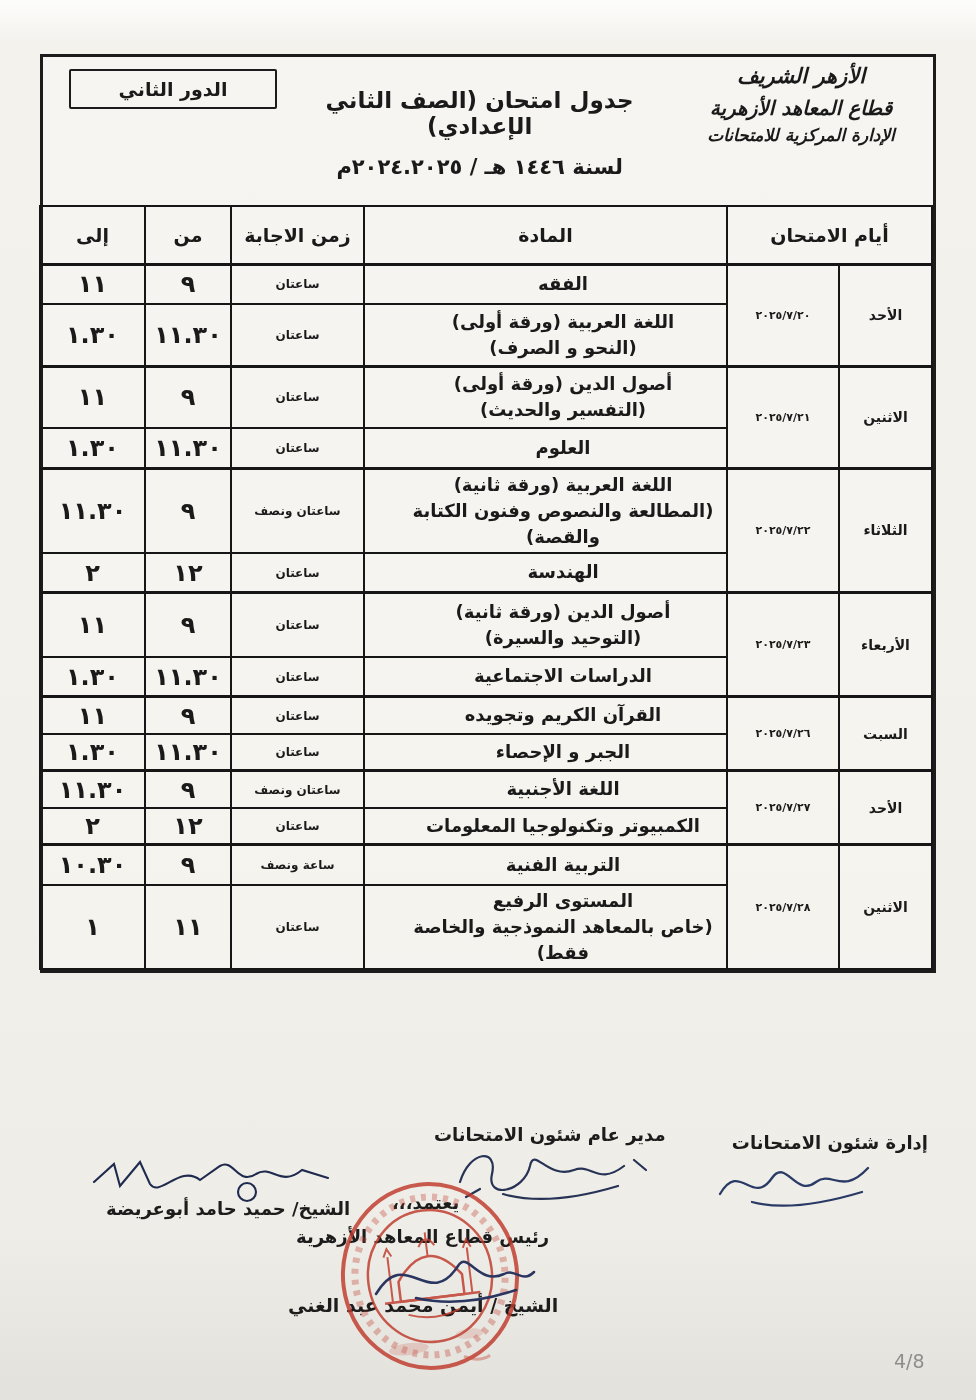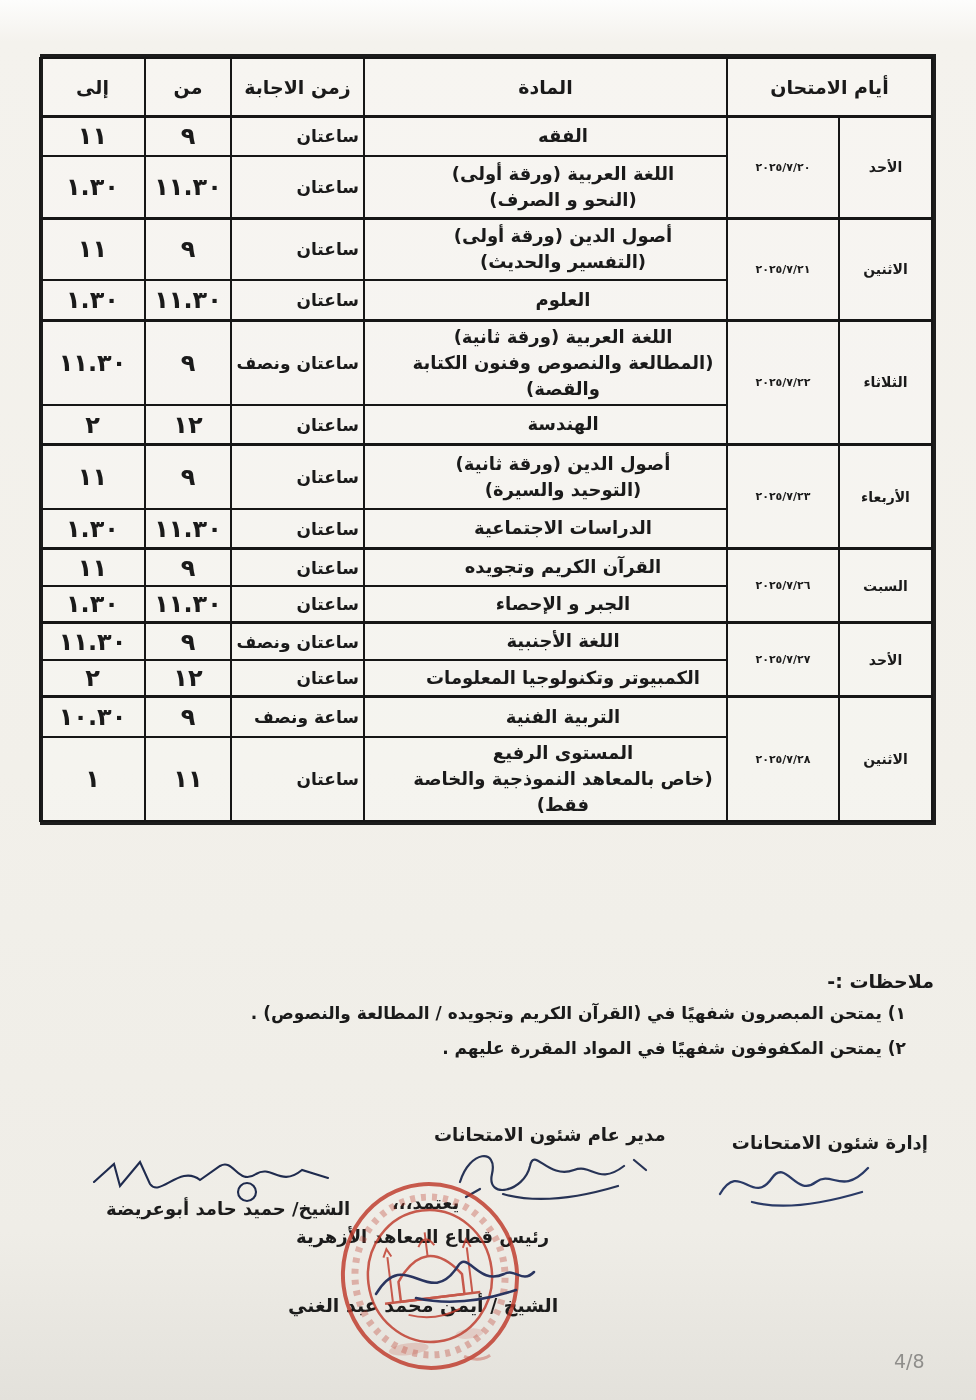--- a/index.html
+++ b/index.html
@@ -42,21 +42,21 @@
   table.exam-table { width:100%; border-collapse:collapse; table-layout:fixed; }
   .exam-table th, .exam-table td {
     border:2px solid #161616; text-align:center; vertical-align:middle;
     font-weight:700; padding:2px 4px;
   }
   .exam-table thead th { height:58px; font-size:19px; }
   .group-start td { border-top-width:3px; }
   td.c-day  { font-size:14px; }
   td.c-date { font-size:11px; }
   td.c-subj { font-size:18px; white-space:pre-line; line-height:1.45;padding-left:39px; }
-  td.c-dur  { font-size:17px;text-align:right; }
+  td.c-dur  { font-size:12px; }
   td.c-num  { font-size:24px;margin-top:28px; }
   tr.h37 { height:37px; } tr.h40 { height:40px; }
   tr.h60 { height:60px; } tr.h62 { height:62px; } tr.h64 { height:64px; }
 
   
   .notes { position:absolute; top:970px; right:42px; width:880px; text-align:right; }
   .notes-title { font-weight:700; font-size:19px; }
   .note-item { font-weight:700; font-size:17px; margin-top:9px; padding-right:28px; line-height:1.5; }
 
   
@@ -82,20 +82,34 @@
 
   #page-number { position:absolute; top:1350px; left:894px; color:#8f8e8b; font-size:19px; font-weight:400; direction:ltr; }
 </style>
 </head>
 <body>
 
 <div class="page">
 
   <div class="frame">
 
+    <div class="header-block">
+      <div class="round-box">
+        <span>الدور الثاني</span>
+      </div>
+      <div class="titles">
+        <div class="doc-title">جدول امتحان (الصف الثاني الإعدادي)</div>
+        <div class="doc-year">لسنة ١٤٤٦ هـ / ٢٠٢٤.٢٠٢٥م</div>
+      </div>
+      <div class="callig">
+        <div class="l1">الأزهر الشريف</div>
+        <div class="l2">قطاع المعاهد الأزهرية</div>
+        <div class="l3">الإدارة المركزية للامتحانات</div>
+      </div>
+    </div>
 
     <table class="exam-table">
       <colgroup>
         <col style="width:93px">
           <col style="width:112px">
           <col style="width:363px">
           <col style="width:133px">
           <col style="width:86px">
           <col style="width:105px">
       </colgroup>
@@ -216,25 +230,20 @@
           <td class="c-subj">المستوى الرفيع
 (خاص بالمعاهد النموذجية والخاصة فقط)</td>
           <td class="c-dur">ساعتان</td>
           <td class="c-num">١١</td>
           <td class="c-num">١</td>
         </tr>
       </tbody>
     </table>
   </div>
 
-  <div class="notes">
-    <div class="notes-title">ملاحظات :-</div>
-    <div class="note-item">١) يمتحن المبصرون شفهيًا في (القرآن الكريم وتجويده / المطالعة والنصوص) .</div>
-    <div class="note-item">٢) يمتحن المكفوفون شفهيًا في المواد المقررة عليهم .</div>
-  </div>
 
   <div class="sig" id="sig-right-title">إدارة شئون الامتحانات</div>
   <div class="sig" id="sig-center-title">مدير عام شئون الامتحانات</div>
   <div class="sig" id="sig-left-name">الشيخ/ حميد حامد أبوعريضة</div>
   <div class="sig" id="approve-word">يعتمد،،،</div>
   <div class="sig" id="approve-title">رئيس قطاع المعاهد الأزهرية</div>
   <div class="sig" id="approve-name">الشيخ / أيمن محمد عبد الغني</div>
 
   <svg class="scrib" id="scrib-right" viewBox="0 0 180 62">
     <path d="M8,42 C28,8 40,55 60,26 C74,6 84,46 104,30 C120,18 130,44 156,16 M40,50 C70,58 110,52 150,40" fill="none" stroke="#2a3a66" stroke-width="2.3" stroke-linecap="round"></path>

